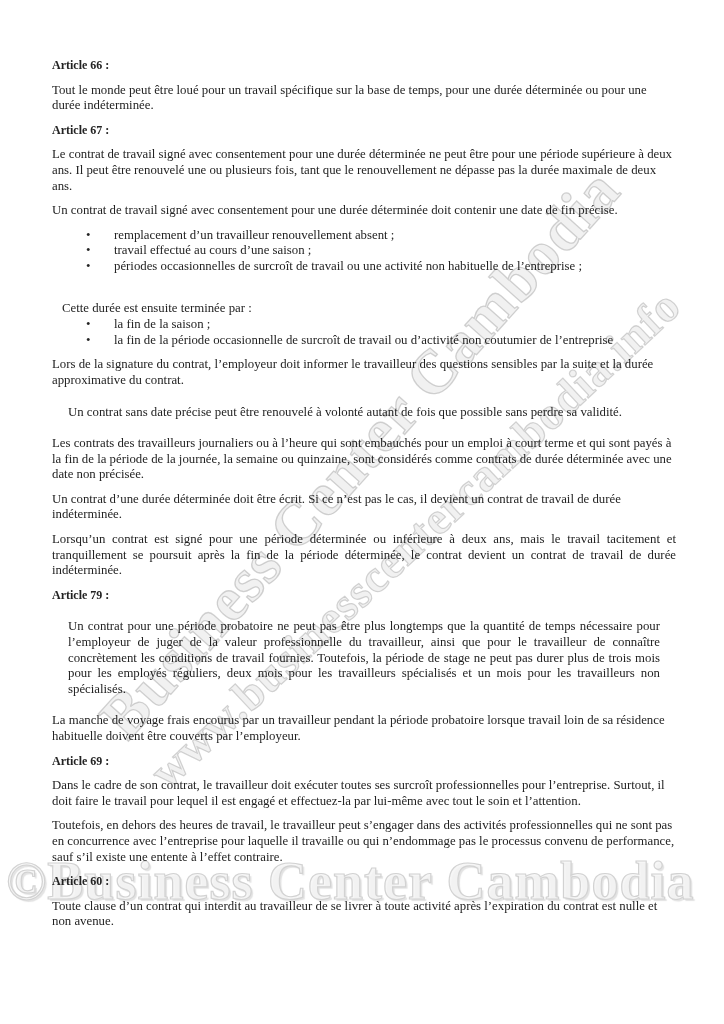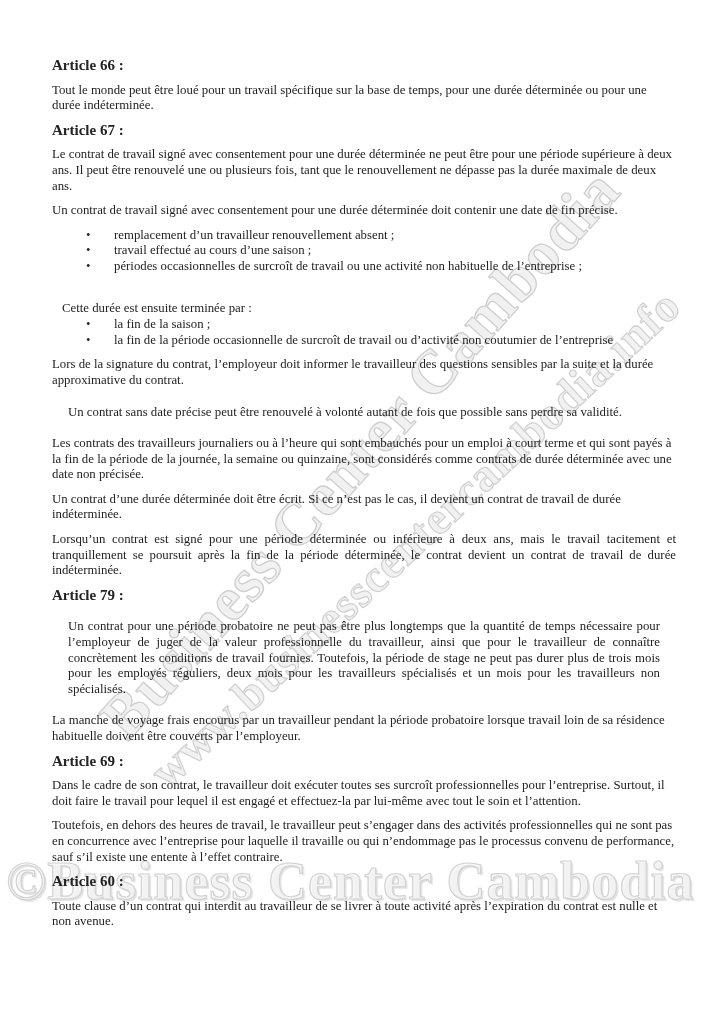--- a/index.html
+++ b/index.html
@@ -55,21 +55,21 @@
   
   .doc{
     position:absolute;
     left:52px;top:56px;width:624px;
     z-index:1;
     font-size:12.8px;
     line-height:15.6px;
     color:#232323;
   }
   .doc h2{
-    font-size:15px;
+    font-size:12px;
     font-weight:bold;
     margin:2px 0 9px 0;
   }
   .doc p{margin:0 0 9px 0;}
   .doc p.tight{margin:16px;}
   .doc p.small-gap{margin:0 0 5px 0;}
   .doc p.indent{padding-left:10px;margin:8px 0 1px 0;}
   .doc p.justify{text-align:justify;}
   .doc ul{
     list-style:none;

